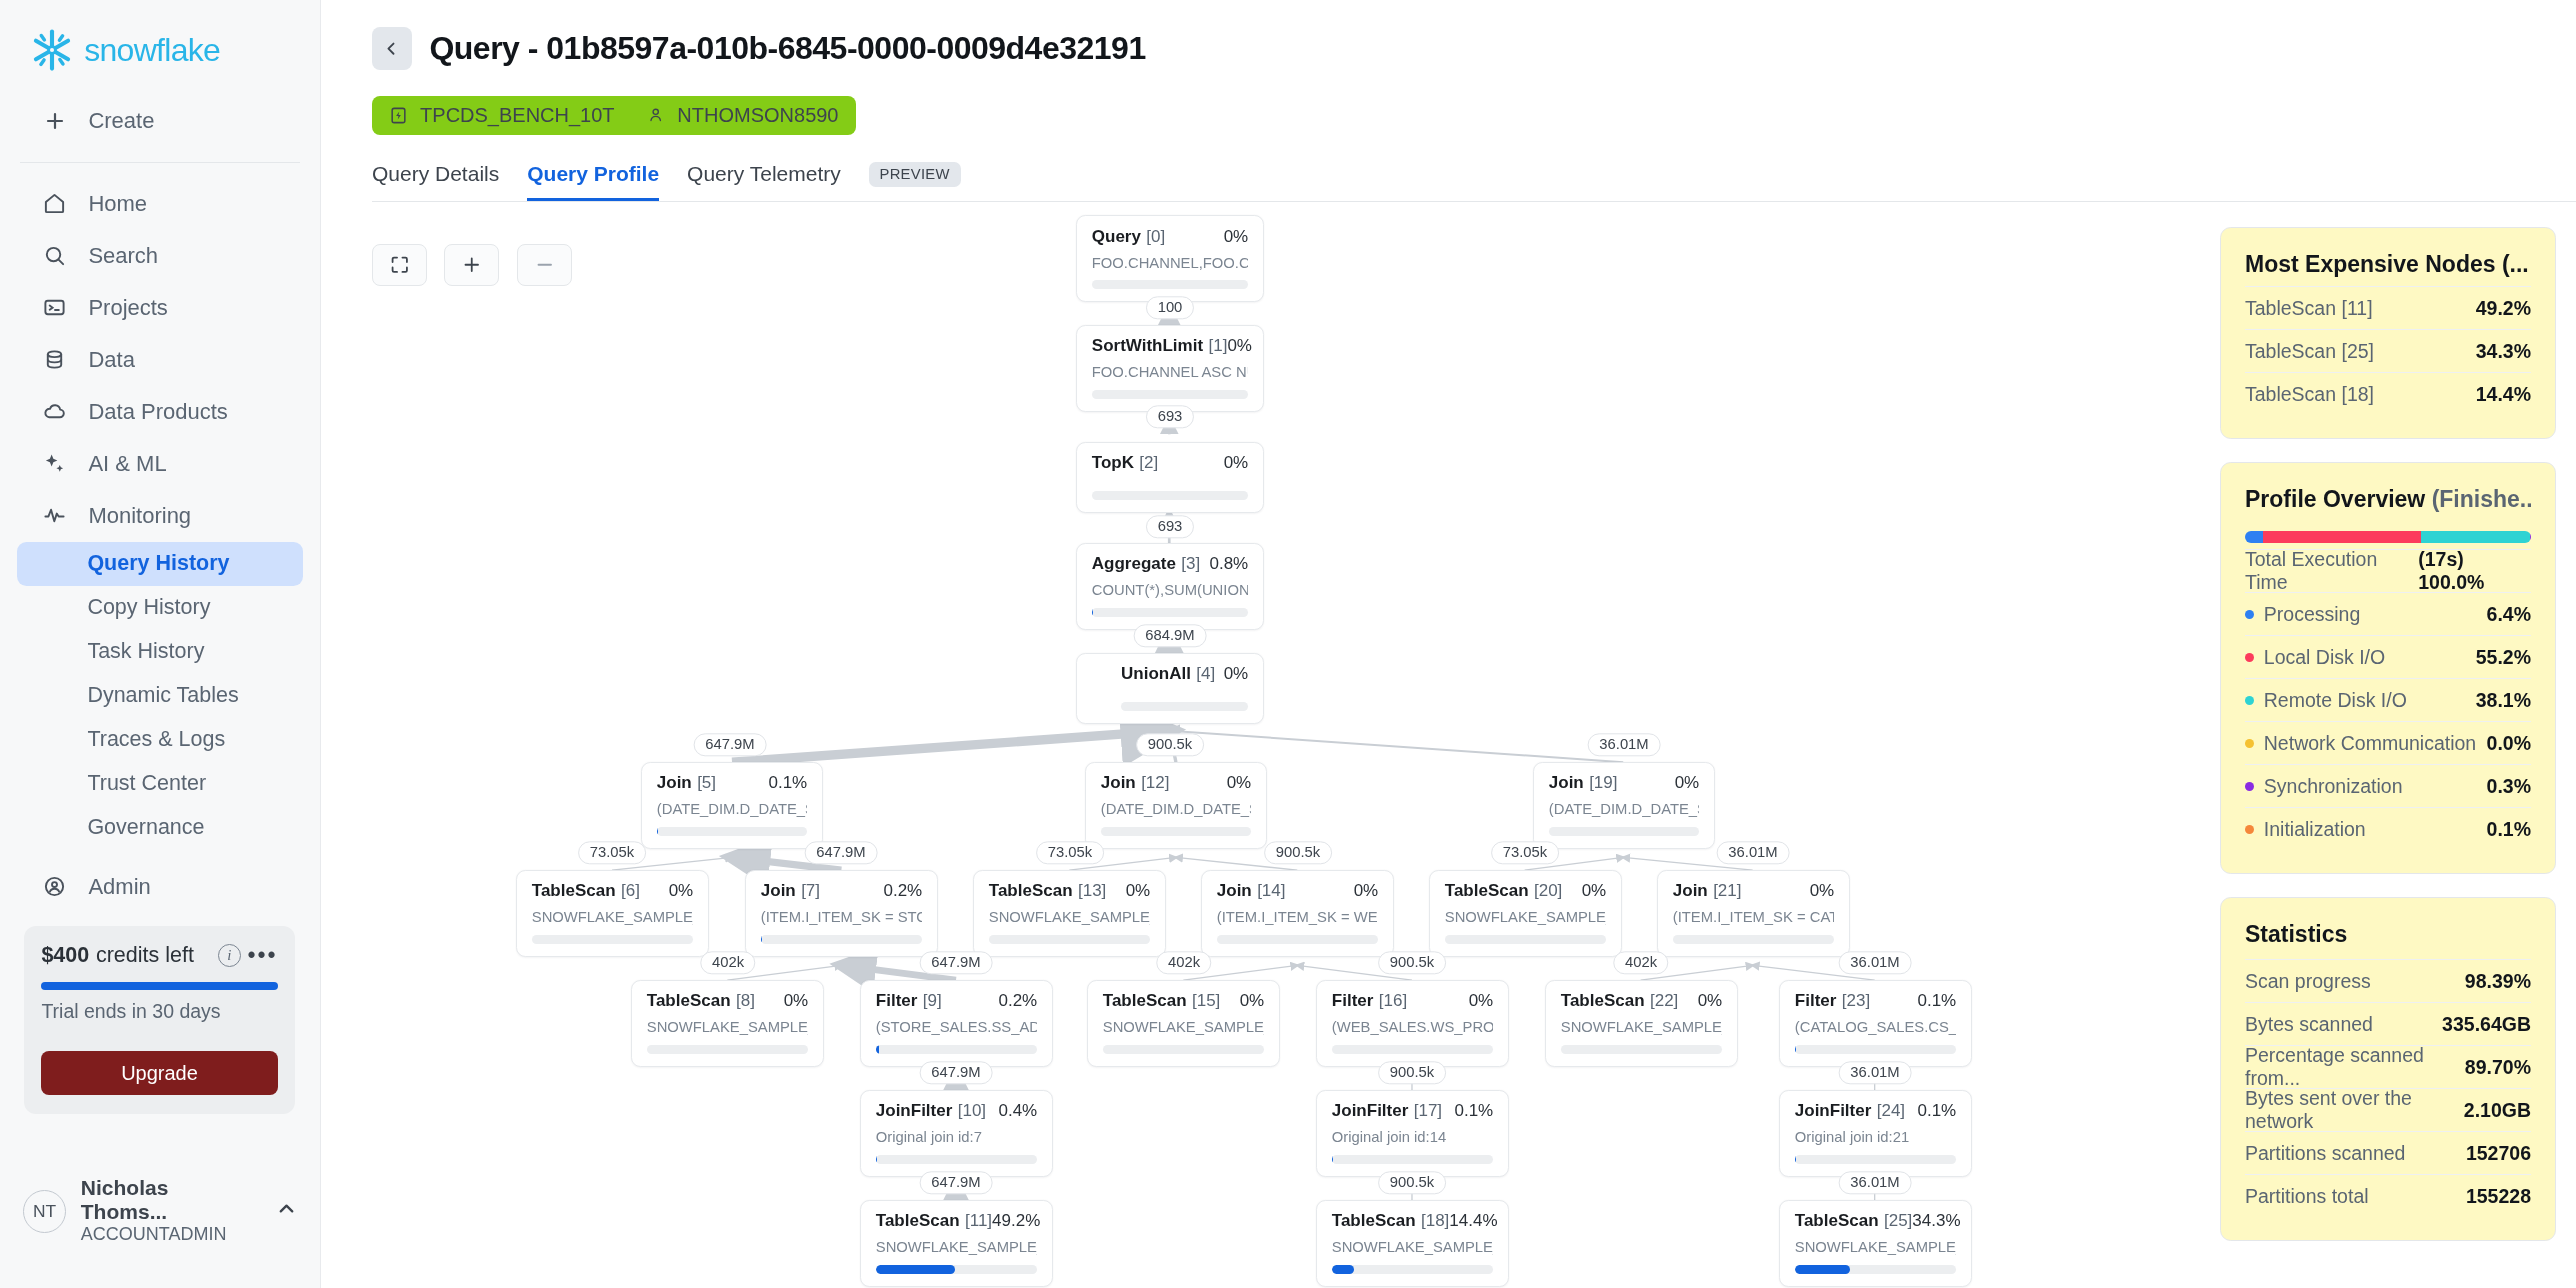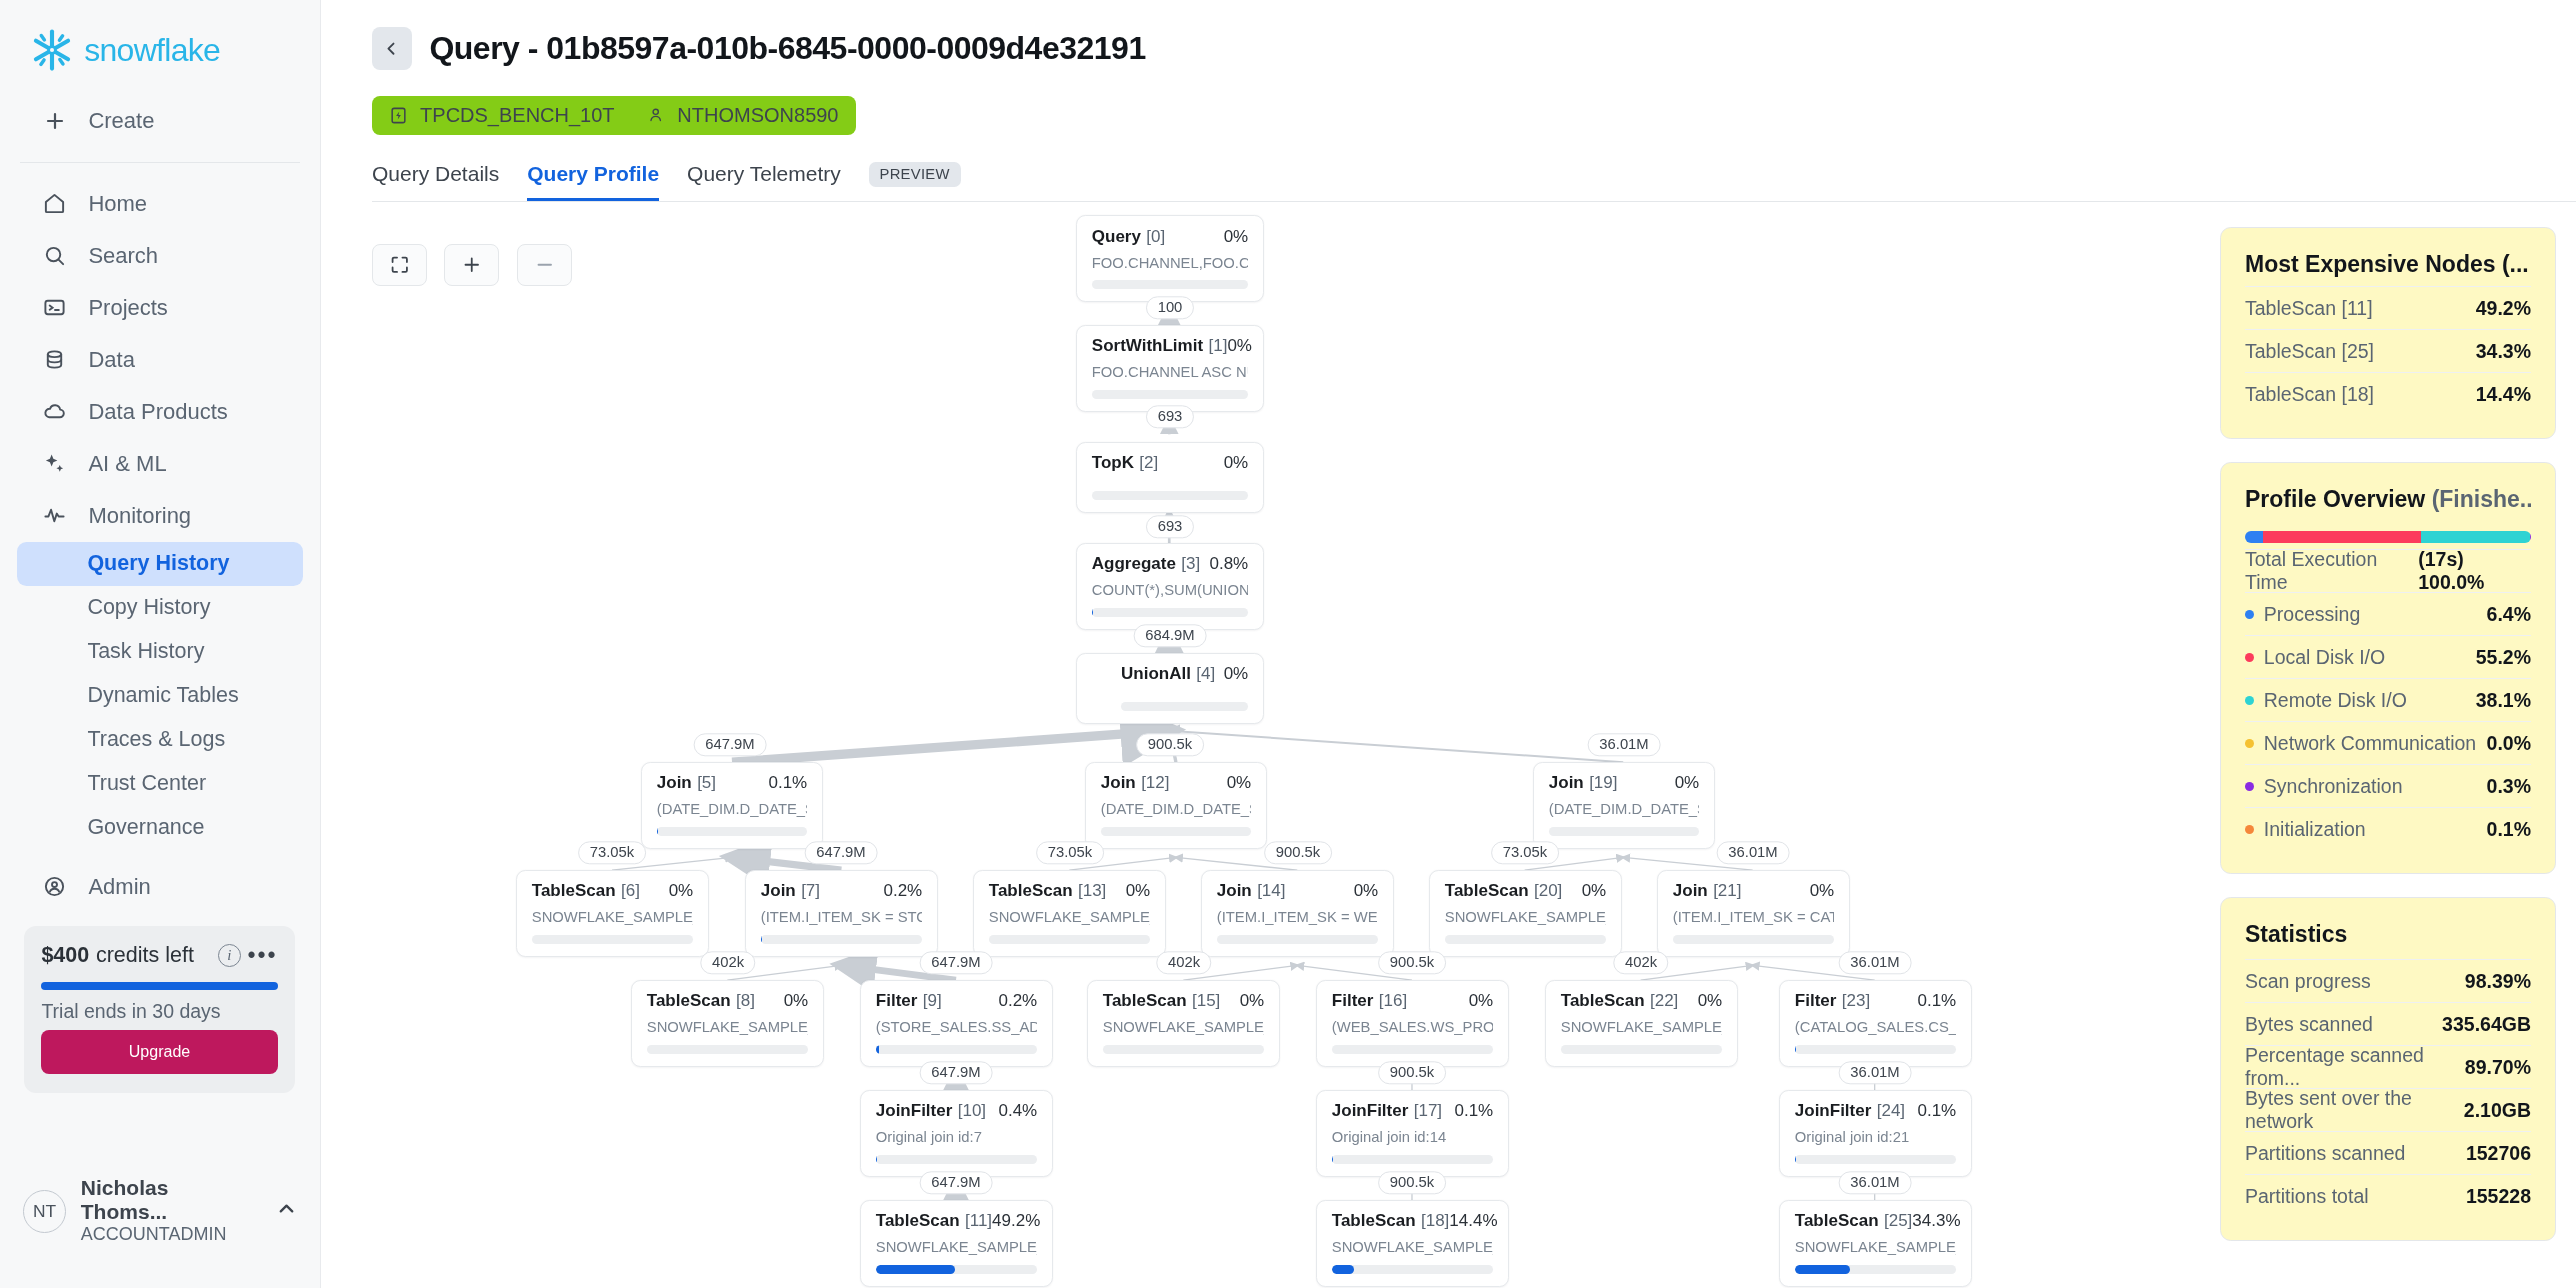--- a/index.html
+++ b/index.html
@@ -49,24 +49,24 @@
   .credits-line { display: flex; align-items: center; gap: 6.7px; font-size: 21.5px; color:#2b3138; }
   .credits-amt { font-weight: 700; }
   .credits-spacer { flex: 1; }
   .circle-i {
     width: 23px; height: 23px; border: 1.7px solid #7b8591; border-radius: 50%;
     display:flex; align-items:center; justify-content:center;
     font-size: 14.8px; color:#5a6572; font-style: italic; font-family: "Liberation Serif", serif;
   }
   .dots { letter-spacing: 2px; color: #3d444d; font-size: 23px; line-height: 0.4; }
   .credits-bar { height: 8px; border-radius: 4px; background: #1263de; margin: 13.4px 0 10.7px 0; }
-  .trial-txt { font-size: 19.5px; color: #5a6572; margin-bottom: 7px; }
+  .trial-txt { font-size: 19.5px; color: #5a6572; margin-bottom: 28px; }
   .upgrade-btn {
-    background: #be185d; color: #fff; border: none; border-radius: 8px;
-    width: 100%; height: 44px; font-size: 16px; font-family: inherit; cursor: pointer;
+    background: #7f1d1d; color: #fff; border: none; border-radius: 8px;
+    width: 100%; height: 44px; font-size: 20px; font-family: inherit; cursor: pointer;
   }
 
   .user-row {
     position: absolute; left: 23px; bottom: 42px; width: 275px;
     display: flex; align-items: center; gap: 14.8px;
   }
   .avatar {
     width: 43px; height: 43px; border-radius: 50%; border: 1.3px solid #c3c9d0;
     display:flex; align-items:center; justify-content:center;
     font-size: 17.4px; color: #4a525c; flex: 0 0 43px;

